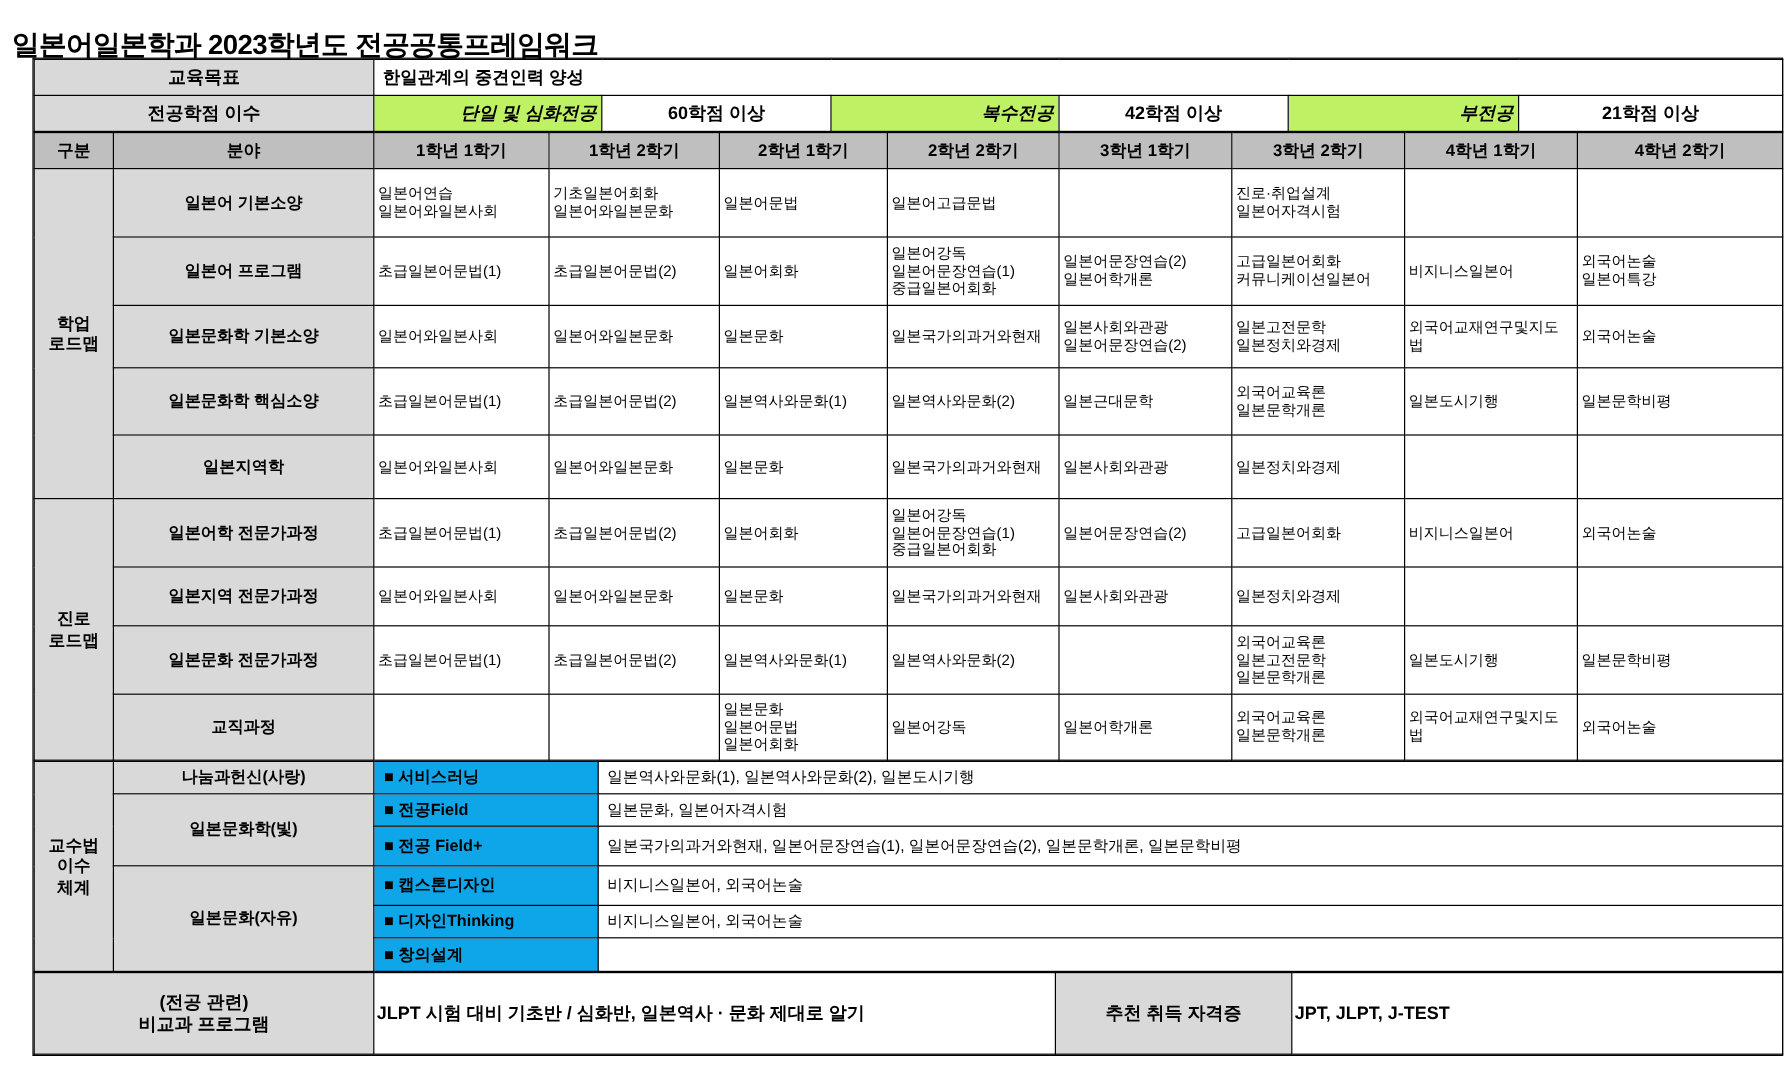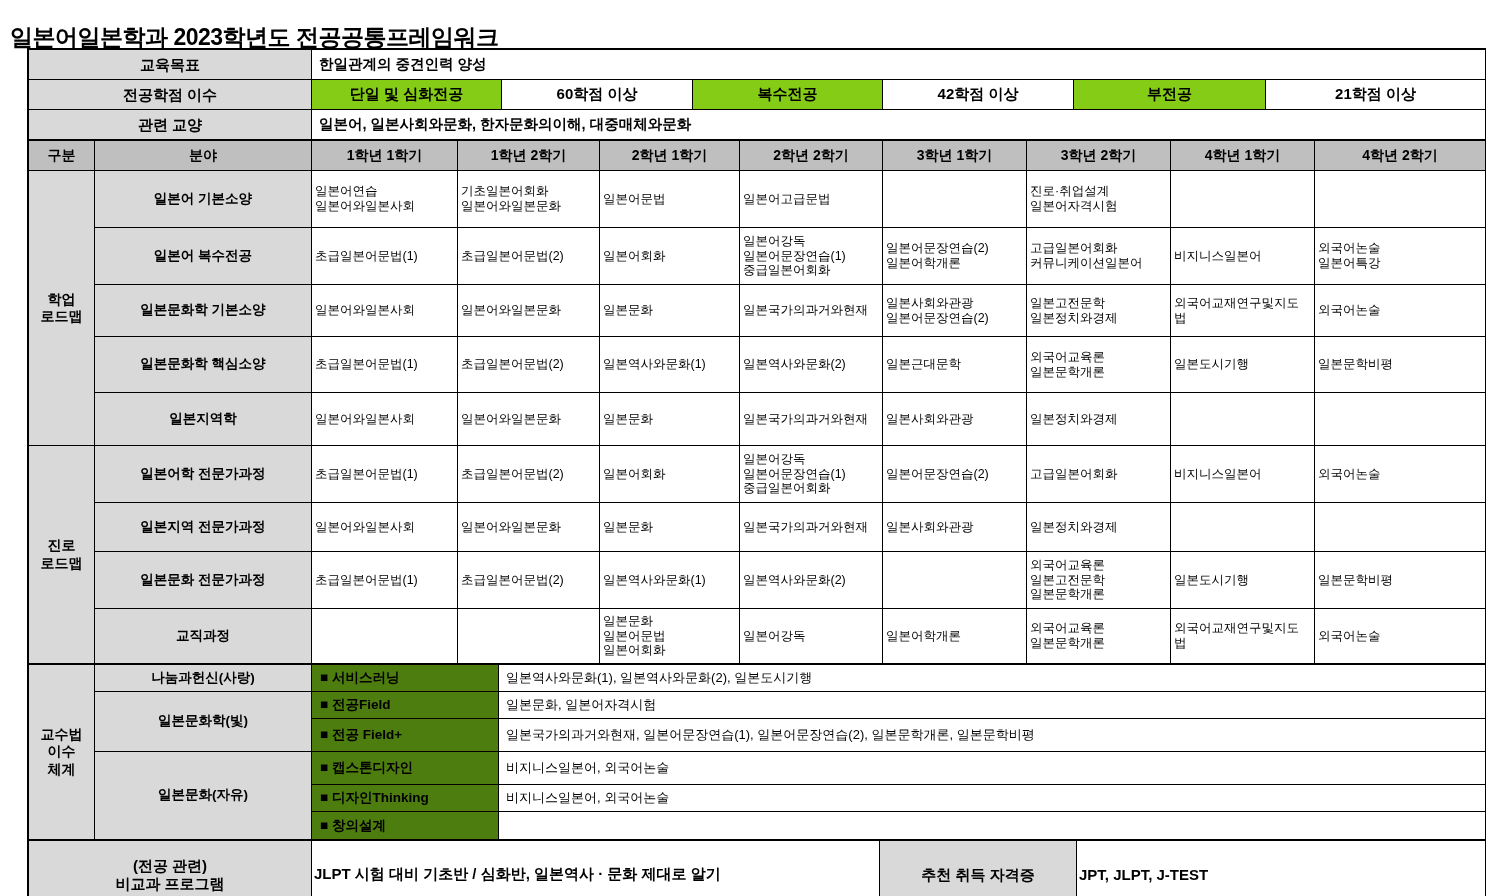--- a/index.html
+++ b/index.html
@@ -10,23 +10,23 @@
   .tables { position:absolute; left:27px; top:48px; width:1459px; border:1px solid #000; }
   table { border-collapse:collapse; table-layout:fixed; width:1457px; }
   th, td { border:1px solid #000; padding:2px 4px; vertical-align:middle; overflow:hidden; }
   th { font-weight:bold; }
   .hdr th { background:#bfbfbf; font-size:14px; text-align:center; padding:2px; }
   .glabel { background:#d9d9d9; font-size:14px; text-align:center; white-space:pre-line; line-height:1.25;margin-left:16px; }
   .field  { background:#d9d9d9; font-size:13.5px; text-align:center; white-space:pre-line; line-height:1.2; }
   .course { font-size:12.5px; text-align:left; white-space:pre-line; line-height:1.18; word-break:break-all; padding:2px 3px; }
   .ilabel { background:#d9d9d9; font-size:15px; text-align:center; white-space:pre-line; line-height:1.15;margin-left:36px; }
   .ivalue { font-size:14.5px; font-weight:bold; text-align:left; padding-left:7px; }
-  .cname  { background:#84cc16; font-size:15px; text-align:center; }
+  .cname  { background:#bef264; font-size:15px; text-align:right;font-style:italic; }
   .cval   { font-size:15px; font-weight:bold; text-align:center; background:#fff; }
-  .method { background:#4d7c0f; font-size:13.5px; font-weight:bold; text-align:left; padding-left:8px; }
+  .method { background:#0ea5e9; font-size:13.5px; font-weight:bold; text-align:left; padding-left:8px; }
   .plist  { font-size:13px; text-align:left; padding-left:7px; word-break:break-all; }
   .bprog  { font-size:15px; font-weight:bold; text-align:left; padding-left:2px; }
 </style>
 </head>
 <body>
 
 <div class="page-title">일본어일본학과 2023학년도 전공공통프레임워크</div>
 
 <div class="tables">
 
@@ -46,24 +46,20 @@
       <td class="ivalue" colspan="6">한일관계의 중견인력 양성</td>
     </tr>
     <tr style="height:30px">
       <th class="ilabel">전공학점 이수</th>
       <th class="cname">단일 및 심화전공</th>
       <td class="cval">60학점 이상</td>
       <th class="cname">복수전공</th>
       <td class="cval">42학점 이상</td>
       <th class="cname">부전공</th>
       <td class="cval">21학점 이상</td>
-    </tr>
-    <tr style="height:30px">
-      <th class="ilabel">관련 교양</th>
-      <td class="ivalue" colspan="6">일본어, 일본사회와문화, 한자문화의이해, 대중매체와문화</td>
     </tr>
   </tbody>
     </table>
 
   <table>
     <colgroup>
         <col style="width:66px">
         <col style="width:217px">
         <col style="width:146px">
         <col style="width:142px">
@@ -98,21 +94,21 @@
 일본어와일본문화</td>
       <td class="course">일본어문법</td>
       <td class="course">일본어고급문법</td>
       <td class="course"></td>
       <td class="course">진로·취업설계
 일본어자격시험</td>
       <td class="course"></td>
       <td class="course"></td>
     </tr>
     <tr style="height:57px">
-      <th class="field">일본어 복수전공</th>
+      <th class="field">일본어 프로그램</th>
       <td class="course">초급일본어문법(1)</td>
       <td class="course">초급일본어문법(2)</td>
       <td class="course">일본어회화</td>
       <td class="course">일본어강독
 일본어문장연습(1)
 중급일본어회화</td>
       <td class="course">일본어문장연습(2)
 일본어학개론</td>
       <td class="course">고급일본어회화
 커뮤니케이션일본어</td>

